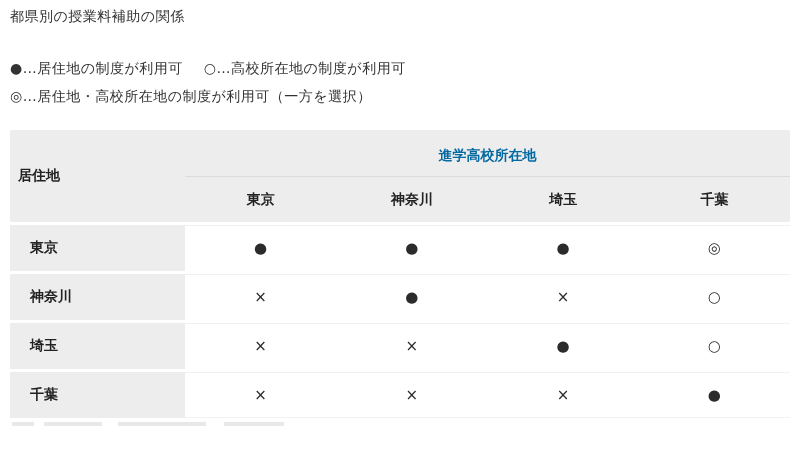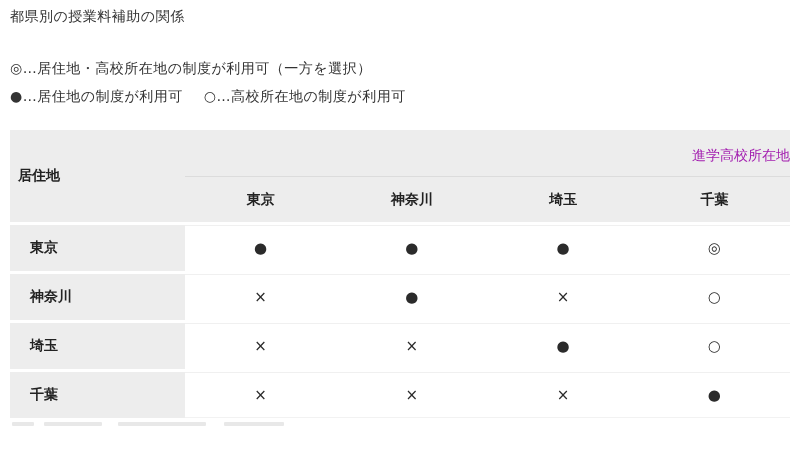--- a/index.html
+++ b/index.html
@@ -37,24 +37,24 @@
     padding-left: 8px;
     box-sizing: border-box;
     font-weight: bold;
     font-size: 14px;
     color: #222222;
   }
   .head-right { flex: 1; background: #ededed; }
   .group-header {
     height: 47px;
     line-height: 50px;
-    text-align: right;
-    font-weight: normal;
-    font-size: 14px;
-    color: #a21caf;
+    text-align: center;
+    font-weight: bold;
+    font-size: 14px;
+    color: #0369a1;
     border-bottom: 1px solid #dcdcdc;
     box-sizing: border-box;
   }
   .col-row { display: flex; height: 44px; }
   .col-cell {
     flex: 1;
     text-align: center;
     line-height: 44px;
     font-weight: bold;
     font-size: 14px;
@@ -118,25 +118,25 @@
 </style>
 </head>
 <body>
 
 <div class="page">
 
   <div class="title">都県別の授業料補助の関係</div>
 
   <div class="legend">
     <div class="legend-line">
-      <span>◎…居住地・高校所在地の制度が利用可（一方を選択）</span>
-    </div>
-    <div class="legend-line">
       <span>●…居住地の制度が利用可</span>
       <span class="legend-gap">○…高校所在地の制度が利用可</span>
+    </div>
+    <div class="legend-line">
+      <span>◎…居住地・高校所在地の制度が利用可（一方を選択）</span>
     </div>
   </div>
 
   <div class="table">
 
     <div class="thead">
       <div class="corner-cell">居住地</div>
       <div class="head-right">
         <div class="group-header">進学高校所在地</div>
         <div class="col-row">

